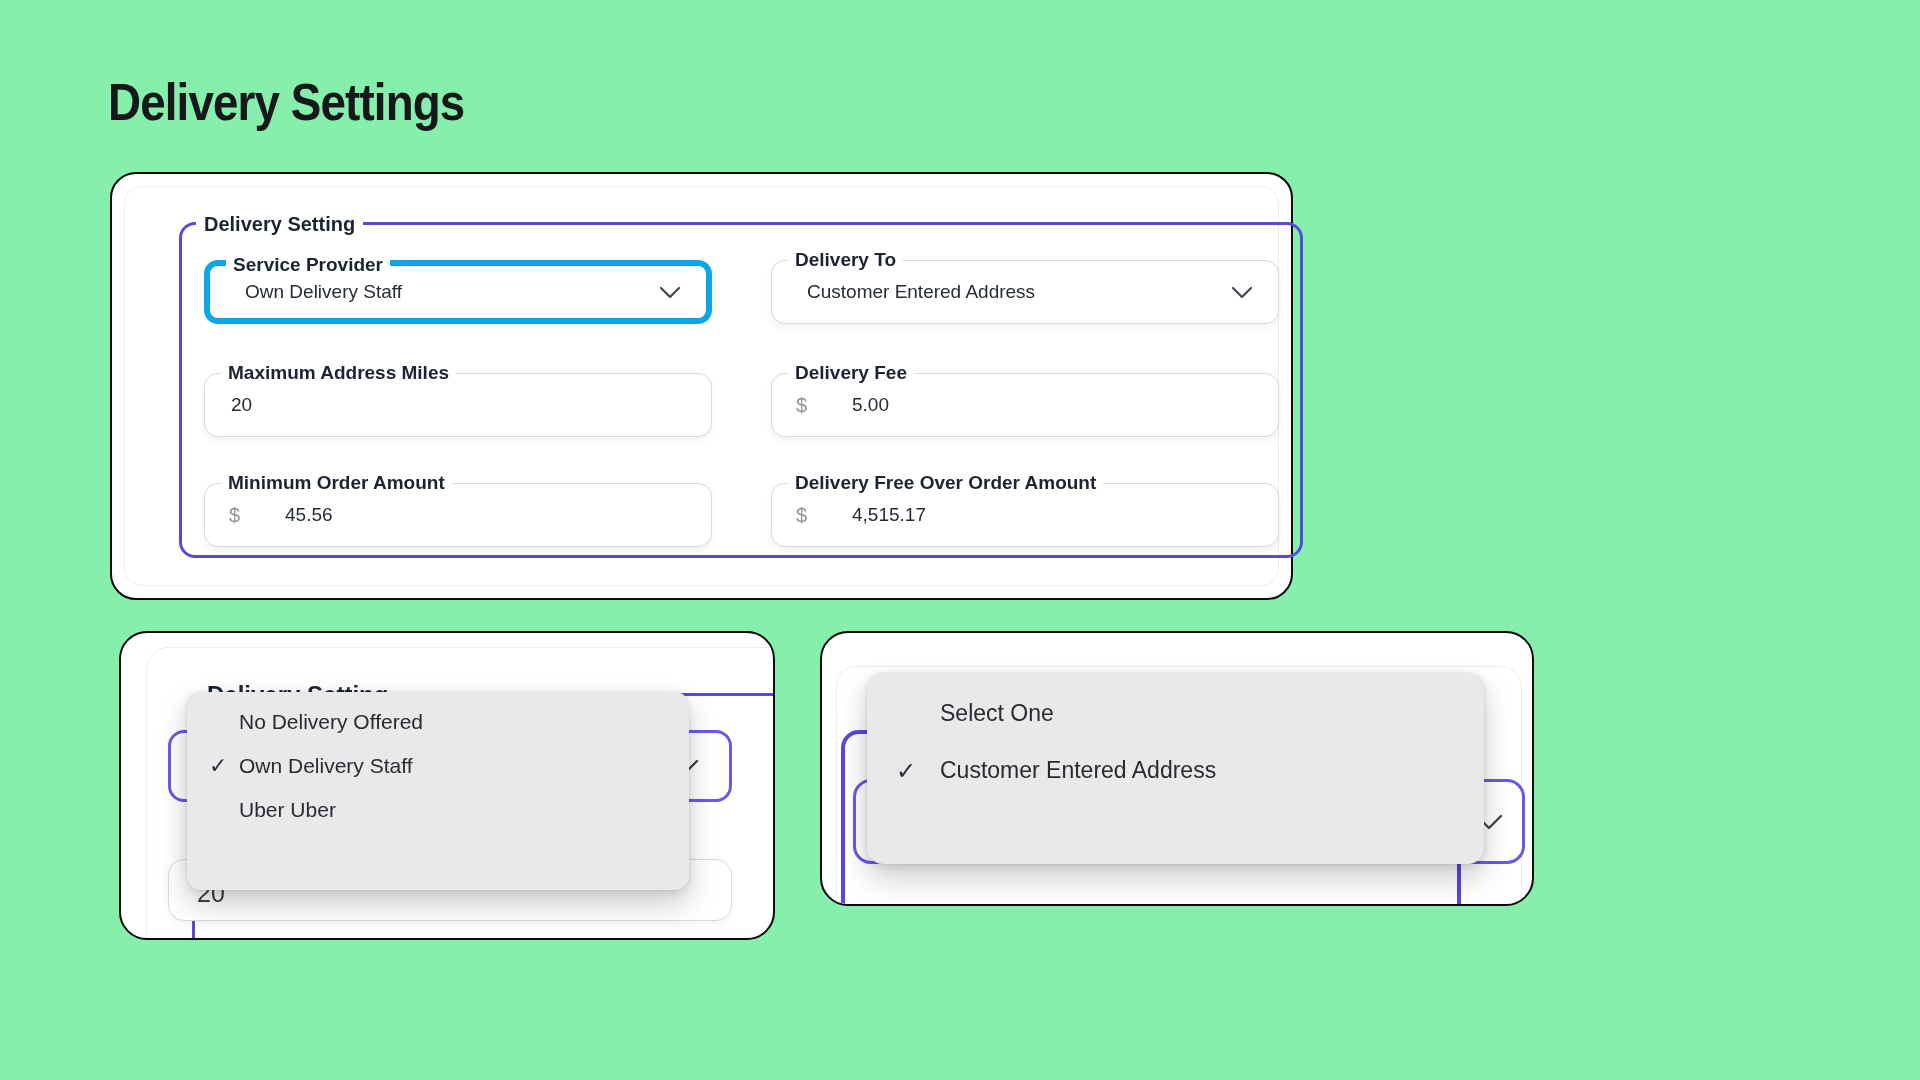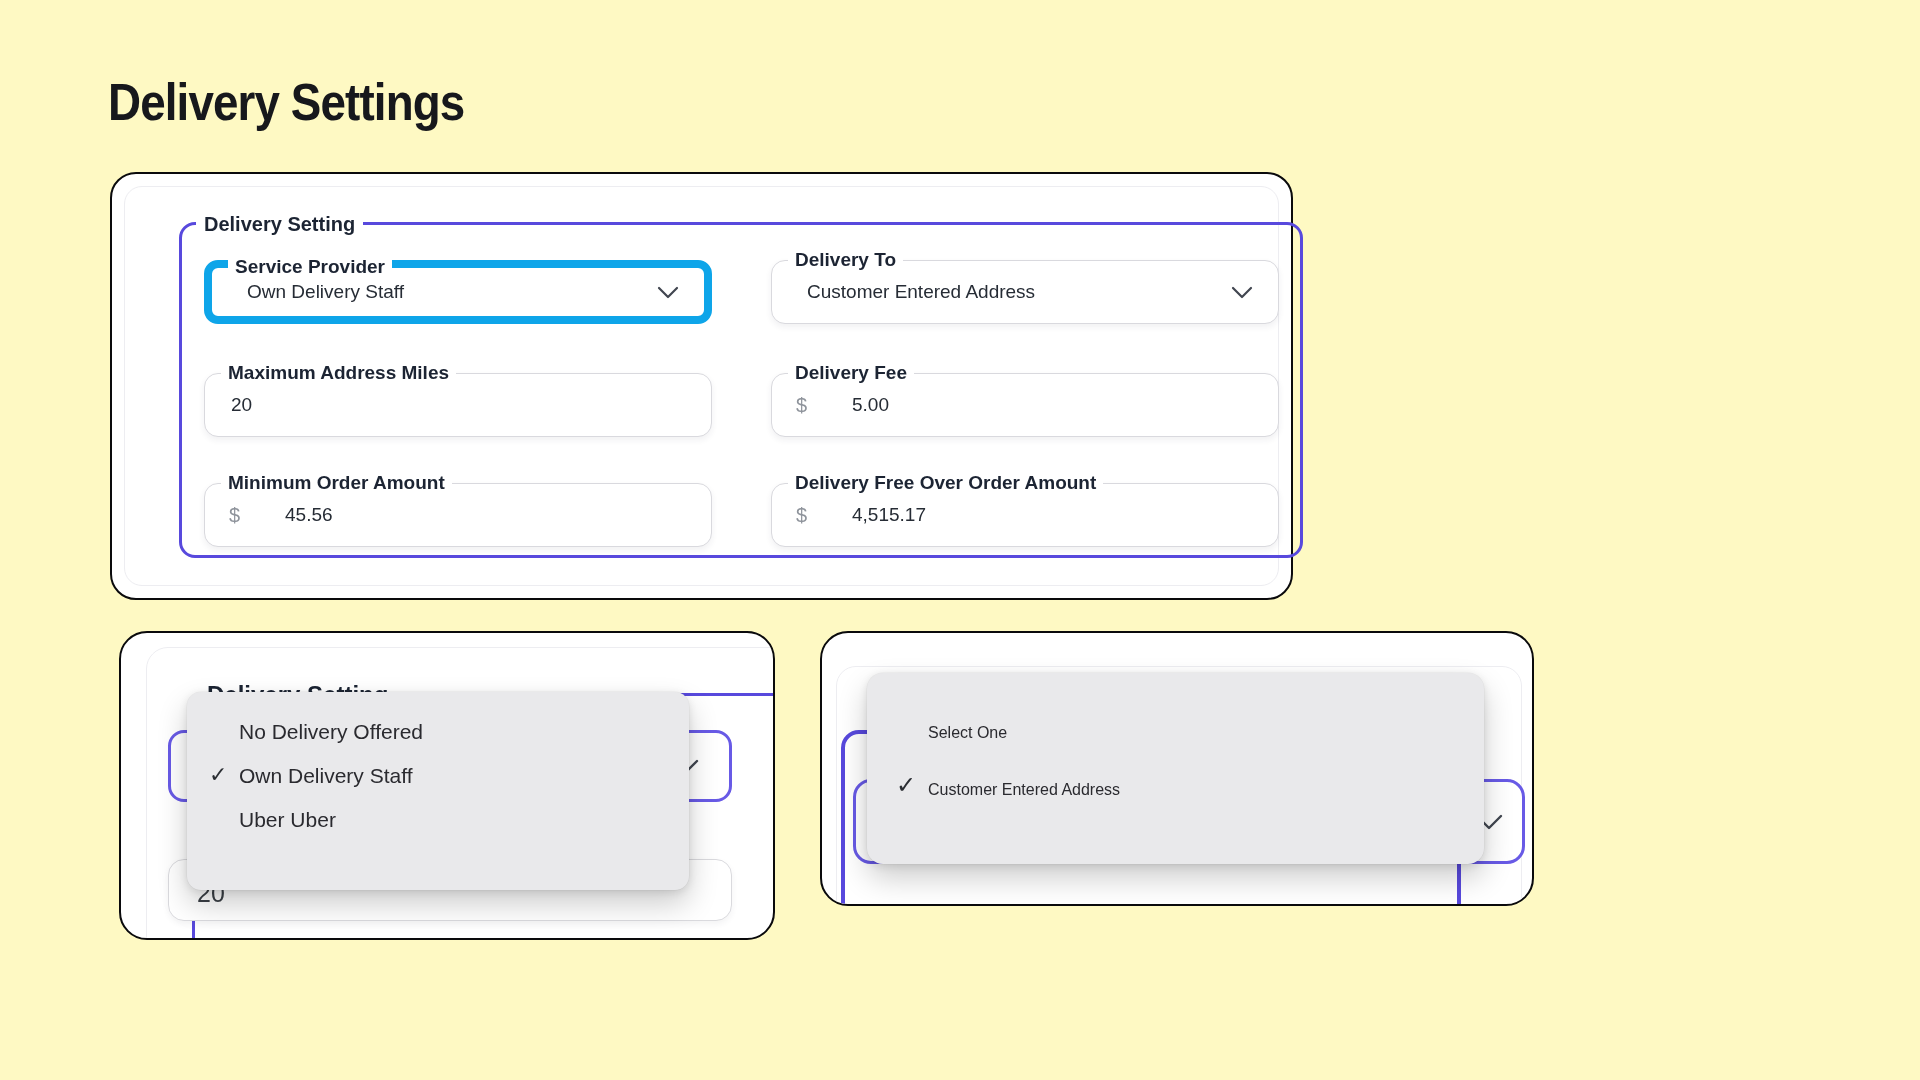--- a/index.html
+++ b/index.html
@@ -2,21 +2,21 @@
 <html><head>
 <meta charset="utf-8">
 <style>
   * { box-sizing: border-box; }
   html,body { margin:0; padding:0; background:#ffffff; }
   body {
     width:1920px; height:1080px; overflow:hidden; position:relative;
     font-family:"Liberation Sans","DejaVu Sans",sans-serif;
     -webkit-font-smoothing:antialiased;
   }
-  .page { position:absolute; inset:0; background:#fef9c3;padding-left:28px; }
+  .page { position:absolute; inset:0; background:#86efac;padding-left:28px; }
 
   
   .page-title {
     position:absolute; left:108px; top:72px;
     font-size:52px; font-weight:600; color:#17181c;
     letter-spacing:-1px; transform:scaleX(.88); transform-origin:left center;
     white-space:nowrap;
   }
 
   
@@ -42,21 +42,21 @@
     font-size:20px; line-height:24px; font-weight:700; color:#1c2433; white-space:nowrap;
   }
   #main-group { left:28px; top:48px; width:1124px; height:336px; }
 
   
   .field {
     position:absolute; width:508px; height:64px; background:#fff;
     border:1.5px solid #d9d9de; border-radius:14px;
     box-shadow:0 3px 6px rgba(45,45,70,.07);
   }
-  .field.active { border:8px solid #0ea5e9; box-shadow:none; }
+  .field.active { border:6px solid #0ea5e9; box-shadow:none; }
   .field-label {
     position:absolute; top:-12px; left:16px; background:#fff; padding:0 7px;
     font-size:19px; line-height:22px; font-weight:700; color:#1c2433; white-space:nowrap;
   }
   .field-value {
     position:absolute; top:50%; transform:translateY(-50%);
     font-size:19px; color:#262c35; white-space:nowrap;
   }
   .val-select { left:35px; }
   .val-plain  { left:26px; }
@@ -75,21 +75,21 @@
   .f-r2c2 { left:589px; top:148px; }
   .f-r3c1 { left:22px;  top:258px; }
   .f-r3c2 { left:589px; top:258px; }
 
   
   .menu {
     position:absolute; background:#e9e9eb; border-radius:14px; z-index:5;
     box-shadow:0 14px 30px rgba(0,0,0,.20), 0 2px 8px rgba(0,0,0,.10),
                0 0 0 0.5px rgba(0,0,0,.05);
   }
-  .menu-item { display:flex; align-items:flex-end; cursor:default; }
+  .menu-item { display:flex; align-items:center; cursor:default; }
   .menu-check {
     display:inline-block; text-align:left; color:#2b2e33; font-weight:600;
   }
   .menu-text { color:#2a2a2f; white-space:nowrap; }
 
   
   #provider-card { left:119px; top:631px; width:656px; height:309px; }
   #provider-card .inner-panel { left:25px; top:14px; width:880px; height:420px; border-radius:22px; }
   #provider-group {
     left:32px; top:60px; width:900px; height:420px;
@@ -125,21 +125,21 @@
     border-width:4px; border-radius:18px;
   }
   #deliveryto-select {
     position:absolute; left:31px; top:146px; width:672px; height:85px;
     border:3px solid #685ae6; border-radius:18px; background:#fff; z-index:3;
   }
   #deliveryto-select .chevron { right:19px; width:28px; }
   #deliveryto-menu { left:45px; top:40px; width:617px; height:191px; padding:12px 0; border-radius:16px; }
   #deliveryto-menu .menu-item { height:57px; }
   #deliveryto-menu .menu-check { margin-left:29px; width:32px; font-size:24px; }
-  #deliveryto-menu .menu-text { font-size:16px; }
+  #deliveryto-menu .menu-text { font-size:23px;margin-left:12px; }
 </style>
 </head>
 <body>
 
 <div class="page">
 
   <div class="page-title">Delivery Settings</div>
 
   <div class="card" id="main-card">
     <div class="inner-panel"></div>

